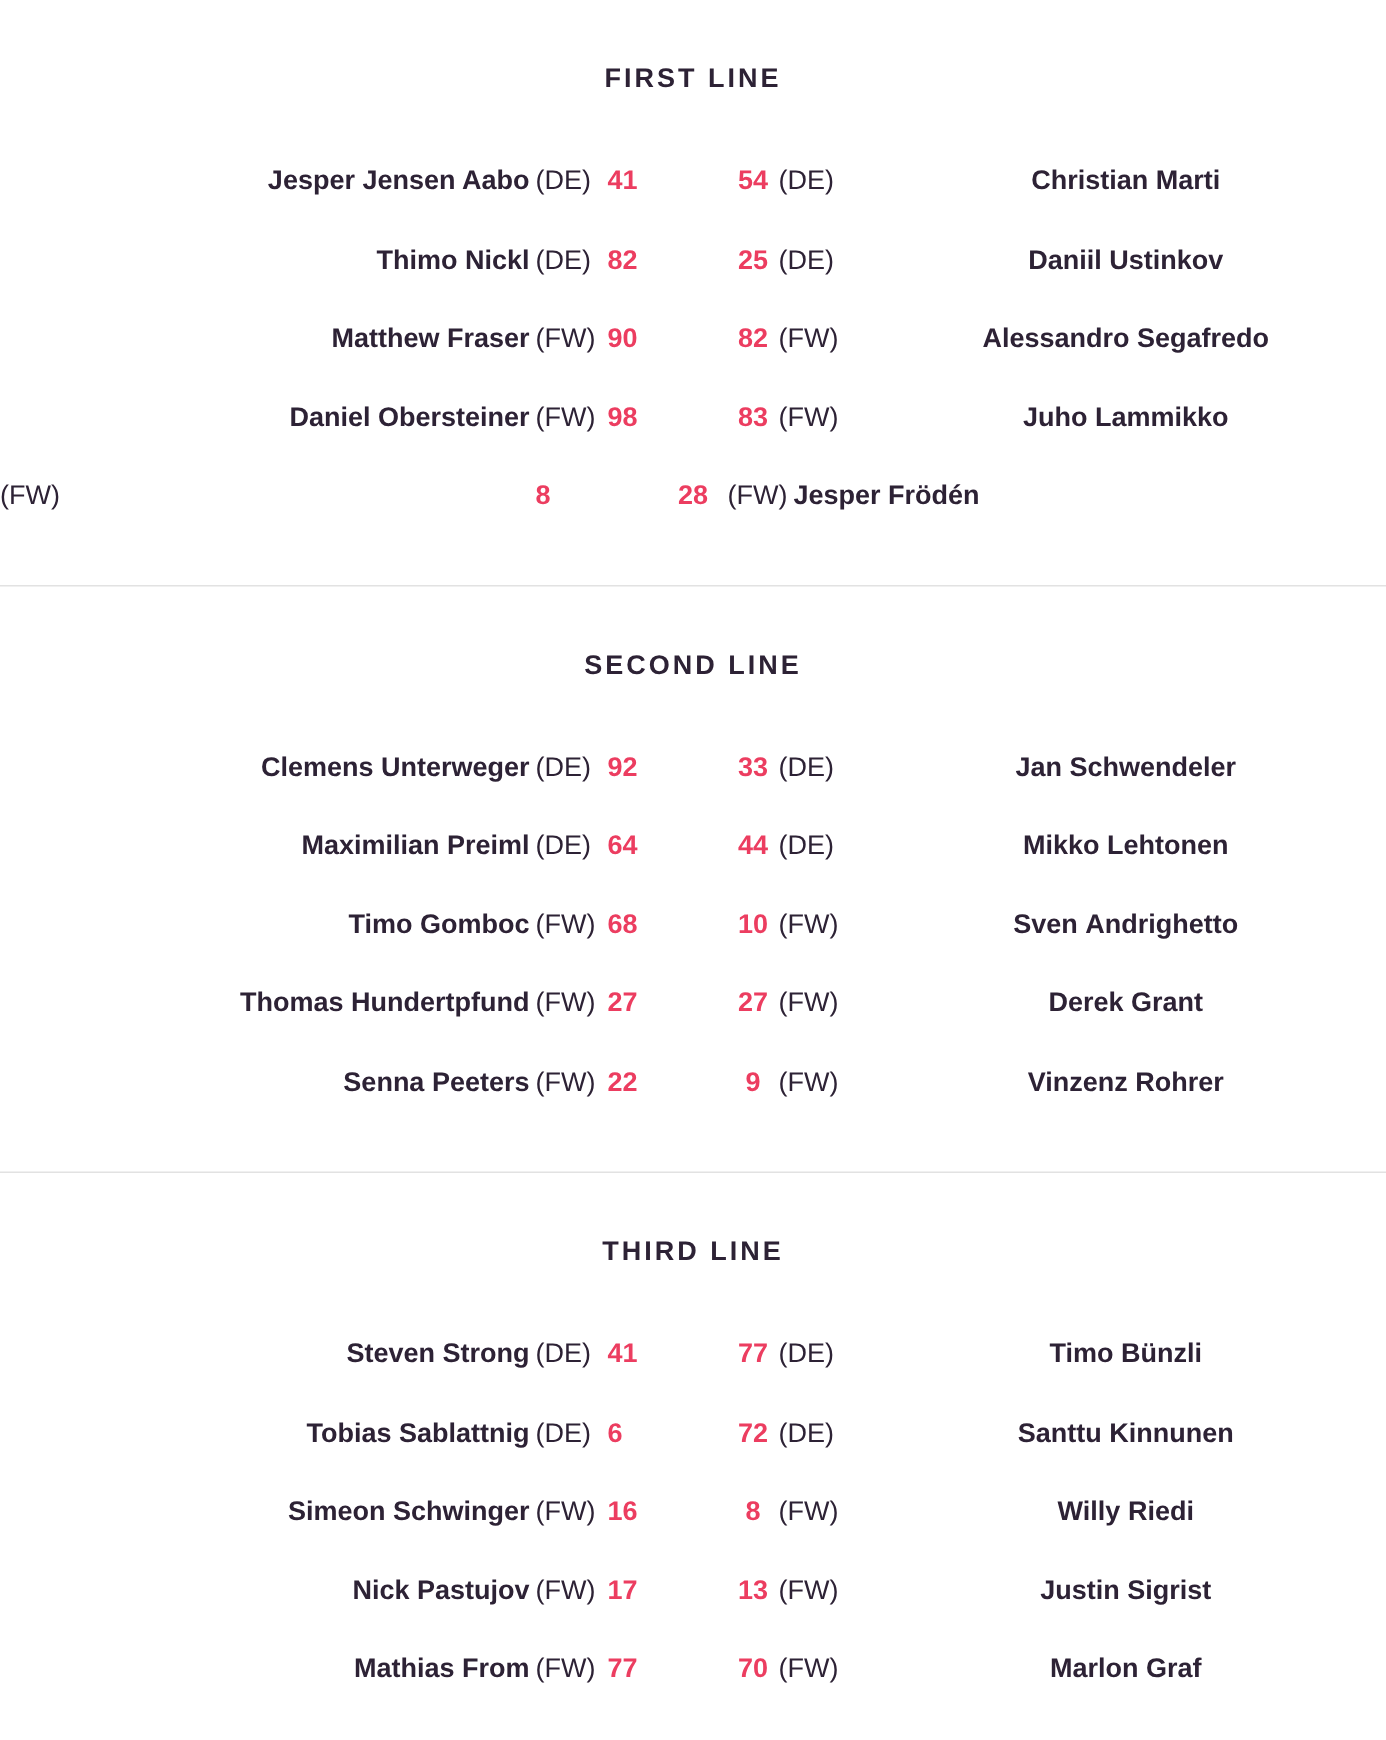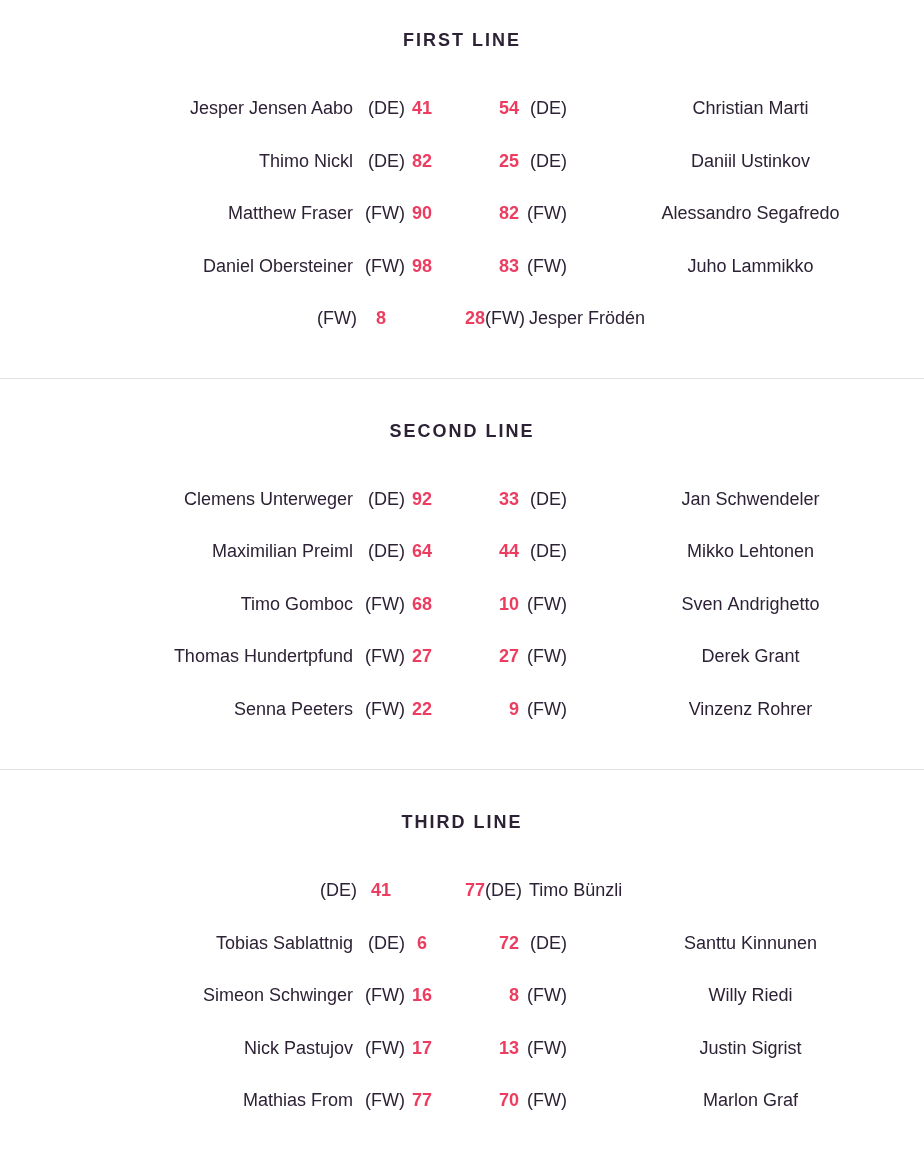--- a/index.html
+++ b/index.html
@@ -12,21 +12,21 @@
   html, body { margin: 0; padding: 0; }
   body {
     width: 924px;
     height: 1160px;
     background: var(--bg);
     color: var(--text);
     font-family: "Liberation Sans", sans-serif;
     overflow: hidden;
   }
   .board { width: 100%; }
-  .section { padding: 28px 0 33px 0; }
+  .section { padding: 40px 0 33px 0; }
   .section + .section {
     border-top: 1px solid var(--divider);
     padding-top: 40px;
     padding-bottom: 34px;
   }
   .line-title {
     margin: 0;
     text-align: center;
     font-size: 18px;
     line-height: 24px;
@@ -38,29 +38,29 @@
     display: grid;
     grid-template-columns: 1fr 48px 34px 46px 34px 48px 1fr;
     align-items: center;
     height: 52.5px;
     font-size: 18px;
     line-height: 22px;
   }
   .cell { white-space: nowrap; }
   .name.home { text-align: right; padding-right: 4px; }
   .name.away { text-align: center; padding-left: 10px; }
-  .name .first { font-weight: 400; }
-  .name .last { font-weight: 400; margin-left: 5px; }
-  .pos { text-align: right; font-weight: 400; }
+  .name .first { font-weight: 700; }
+  .name .last { font-weight: 700; margin-left: 5px; }
+  .pos { text-align: left; font-weight: 400; }
   .num {
     font-weight: 700;
     color: var(--accent);
   }
-  .num.home { text-align: center; }
-  .num.away { text-align: right; }
+  .num.home { text-align: left; }
+  .num.away { text-align: center; }
   .gap { height: 100%; }
 </style>
 </head>
 <body>
 
 <main class="board">
   <section class="section">
     <h2 class="line-title">FIRST LINE</h2>
     <div class="rows">
   <div class="row">
@@ -166,20 +166,21 @@
     <div class="cell pos">(FW)</div>
     <div class="cell name away"><span class="first">Vinzenz</span><span class="last">Rohrer</span></div>
   </div>
 </div>
   </section>
 
   <section class="section">
     <h2 class="line-title">THIRD LINE</h2>
     <div class="rows">
   <div class="row">
+    <div class="cell name home"><span class="first">Steven</span><span class="last">Strong</span></div>
     <div class="cell pos">(DE)</div>
     <div class="cell num home">41</div>
     <div class="cell gap"></div>
     <div class="cell num away">77</div>
     <div class="cell pos">(DE)</div>
     <div class="cell name away"><span class="first">Timo</span><span class="last">Bünzli</span></div>
   </div>
 
   <div class="row">
     <div class="cell name home"><span class="first">Tobias</span><span class="last">Sablattnig</span></div>

